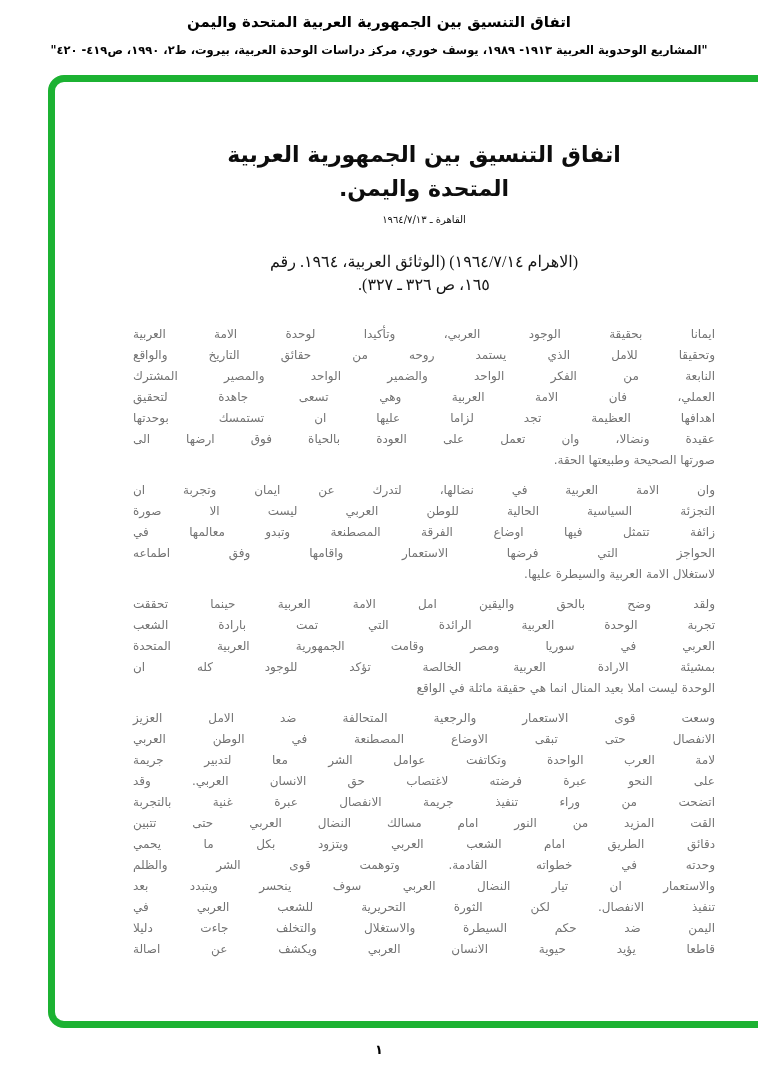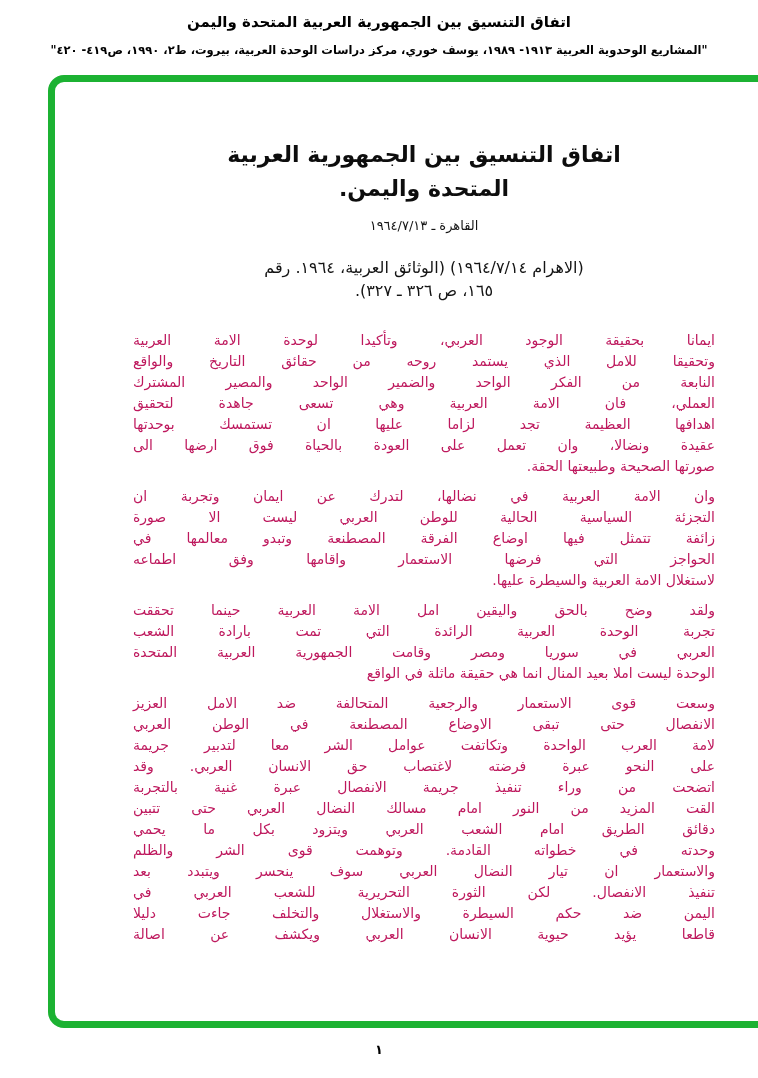--- a/index.html
+++ b/index.html
@@ -34,34 +34,35 @@
     direction: rtl;
     padding: 56px 78px 0 78px;
   }
   .doc-title {
     text-align: center;
     font-size: 22px; line-height: 34px;
     font-weight: bold; color: #0d0d0d;
   }
   .doc-dateline {
     text-align: center;
-    font-size: 13px; line-height: 24px;
-    margin-top: 8px;
+    font-size: 10px; line-height: 24px;
+    margin-top: 2px;
     color: #141414;
   }
   .doc-citation {
     margin-top: 18px;
     text-align: center;
     font-size: 16px; line-height: 23px;
     color: #141414;
+    font-family: Liberation Serif, serif;
   }
   .doc-body {
     margin-top: 28px;
-    font-size: 14px; line-height: 21px;
-    color: #be185d;
+    font-size: 12px; line-height: 21px;
+    color: #737373;
   }
   .para { margin-bottom: 9px; }
   .para .line {
     text-align: justify;
     text-align-last: justify;
     white-space: normal;
   }
   .para:not(.para-continued) .line:last-child {
     text-align-last: right;
   }
@@ -107,20 +108,21 @@
           <div class="line">وان الامة العربية في نضالها، لتدرك عن ايمان وتجربة ان</div>
           <div class="line">التجزئة السياسية الحالية للوطن العربي ليست الا صورة</div>
           <div class="line">زائفة تتمثل فيها اوضاع الفرقة المصطنعة وتبدو معالمها في</div>
           <div class="line">الحواجز التي فرضها الاستعمار واقامها وفق اطماعه</div>
           <div class="line">لاستغلال الامة العربية والسيطرة عليها.</div>
         </div>
       <div class="para">
           <div class="line">ولقد وضح بالحق واليقين امل الامة العربية حينما تحققت</div>
           <div class="line">تجربة الوحدة العربية الرائدة التي تمت بارادة الشعب</div>
           <div class="line">العربي في سوريا ومصر وقامت الجمهورية العربية المتحدة</div>
+          <div class="line">بمشيئة الارادة العربية الخالصة تؤكد للوجود كله ان</div>
           <div class="line">الوحدة ليست املا بعيد المنال انما هي حقيقة ماثلة في الواقع</div>
         </div>
       <div class="para para-continued">
           <div class="line">وسعت قوى الاستعمار والرجعية المتحالفة ضد الامل العزيز</div>
           <div class="line">الانفصال حتى تبقى الاوضاع المصطنعة في الوطن العربي</div>
           <div class="line">لامة العرب الواحدة وتكاتفت عوامل الشر معا لتدبير جريمة</div>
           <div class="line">على النحو عبرة فرضته لاغتصاب حق الانسان العربي. وقد</div>
           <div class="line">اتضحت من وراء تنفيذ جريمة الانفصال عبرة غنية بالتجربة</div>
           <div class="line">القت المزيد من النور امام مسالك النضال العربي حتى تتبين</div>
           <div class="line">دقائق الطريق امام الشعب العربي ويتزود بكل ما يحمي</div>

